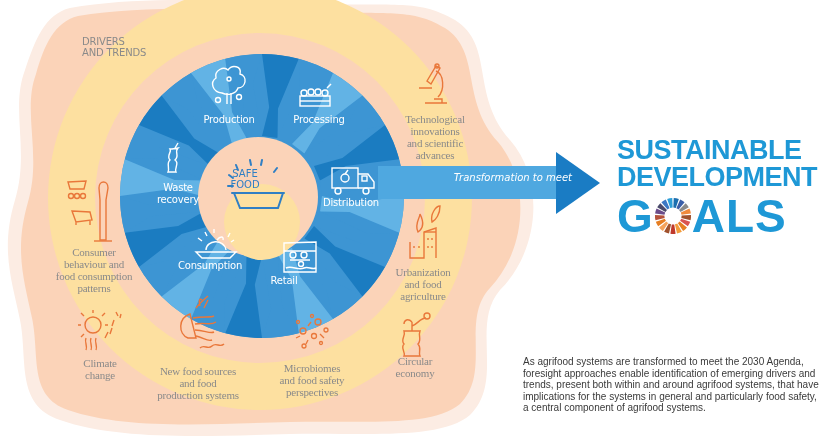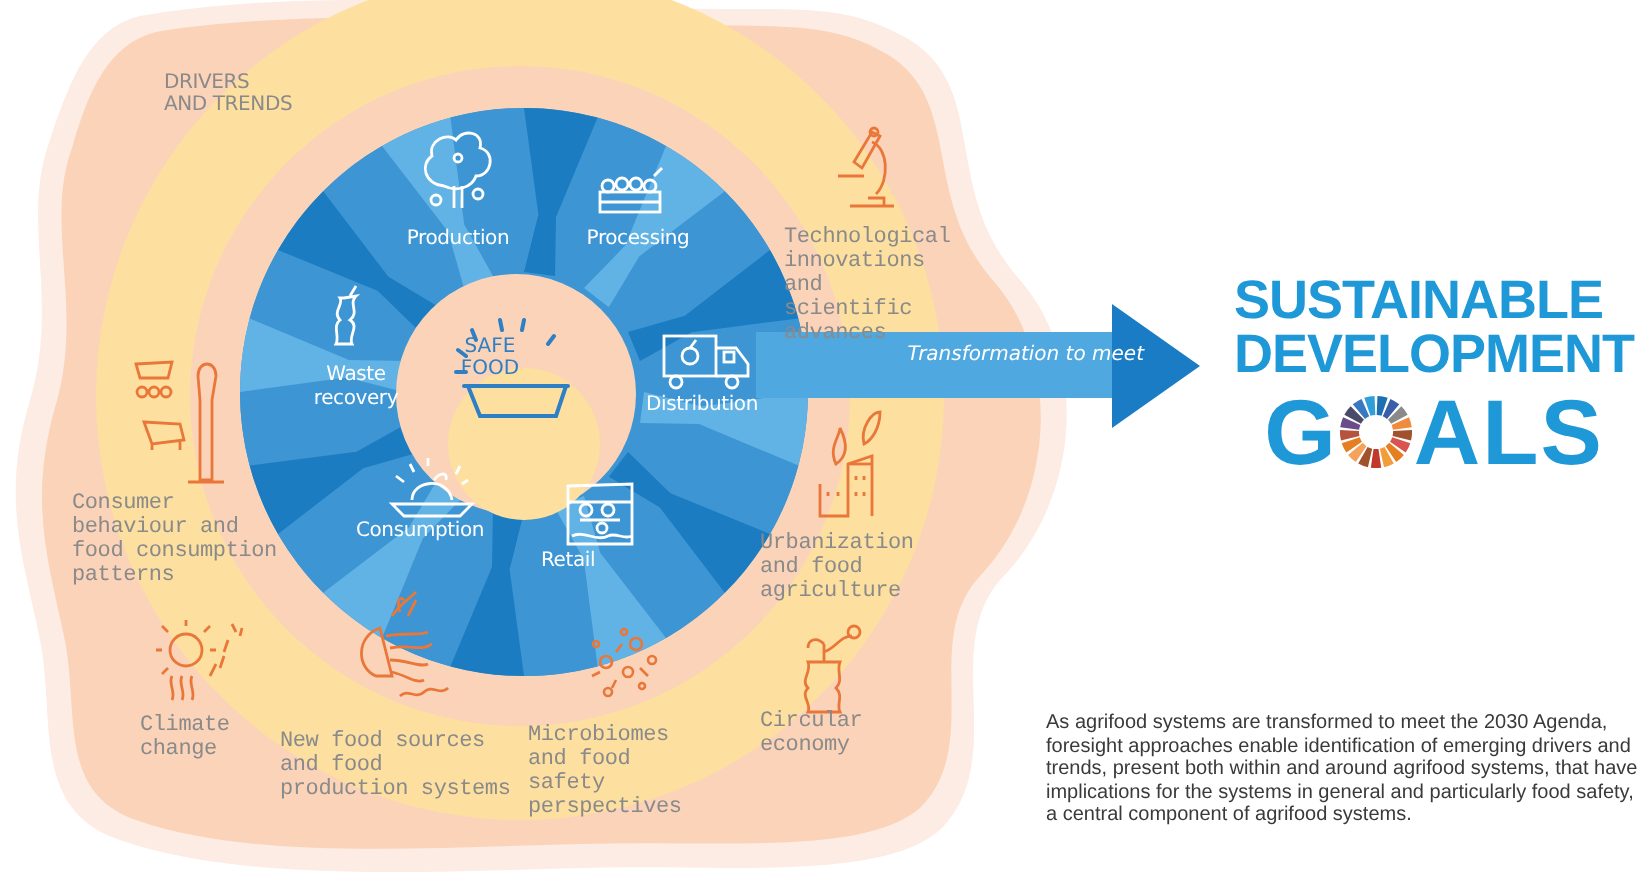--- a/index.html
+++ b/index.html
@@ -1,30 +1,30 @@
 <!DOCTYPE html>
 <html><head>
   <meta charset="utf-8">
   <style>
     html, body { margin: 0; padding: 0; background: #ffffff; }
     body { width: 825px; height: 441px; position: relative; overflow: hidden; font-family: "DejaVu Sans", sans-serif; }
     #diagram { position: absolute; left: 0; top: 0; width: 825px; height: 388px; }
-    .lbl { position: absolute; color: #8a8a8a; font-size: 11px; line-height: 12px; font-family: Liberation Mono, monospace; letter-spacing: -0.2px; }
+    .lbl { position: absolute; text-align: center; color: #8a8a8a; font-size: 11px; line-height: 12px; font-family: Liberation Serif, serif; letter-spacing: -0.2px; }
     .lbl span { display: block; }
     .stage { position: absolute; color: #ffffff; font-size: 10px; text-align: center; font-family: "DejaVu Sans", sans-serif; letter-spacing: -0.2px; line-height: 12px; }
     .stage span { display: block; }
     .drivers-title { position: absolute; left: 82px; top: 36px; color: #8a8a8a; font-size: 10px; line-height: 11px; letter-spacing: -0.2px; }
     .drivers-title span { display: block; }
     .safe { position: absolute; left: 220px; top: 168px; width: 50px; text-align: center; color: #2f7fc4; font-size: 10px; line-height: 11px; }
     .safe span { display: block; }
     .arrow-text { position: absolute; left: 412px; top: 172px; width: 160px; text-align: right; color: #ffffff; font-style: italic; font-size: 10px; line-height: 11px; }
     .arrow-text span { display: block; }
     .sdg { position: absolute; left: 617px; top: 137px; font-family: "Liberation Sans", sans-serif; font-weight: bold; color: #1e98d6; letter-spacing: -0.5px; }
     .sdg .l1, .sdg .l2 { font-size: 27px; line-height: 27px; display: block; }
-    .sdg .l3 { font-size: 46px; line-height: 46px; display: block; margin-top: 2px; letter-spacing: 1px; text-align: center; }
+    .sdg .l3 { font-size: 46px; line-height: 46px; display: block; margin-top: 2px; letter-spacing: 1px; }
     .sdg .wheel-slot { display: inline-block; width: 38px; height: 38px; vertical-align: -3px; }
     .caption { position: absolute; left: 523px; top: 356px; width: 300px; color: #3a3a3a; font-size: 10px; line-height: 11.6px; font-family: "Liberation Sans", sans-serif; }
   </style>
 </head>
 <body>
 
 <div id="diagram">
   <svg width="825" height="441" viewBox="0 0 825 441" style="position:absolute;left:0;top:0;">
 
     <path fill="#fcece3" d="M70,8 C150,-6 250,2 330,4 C400,6 420,0 455,20 C495,45 470,95 510,140 C545,180 540,250 500,290 C470,325 505,380 470,415 C440,441 360,432 290,434 C210,436 120,441 60,420 C15,405 28,360 20,320 C12,280 0,250 15,200 C30,150 10,110 25,70 C35,40 45,14 70,8 Z"></path>

